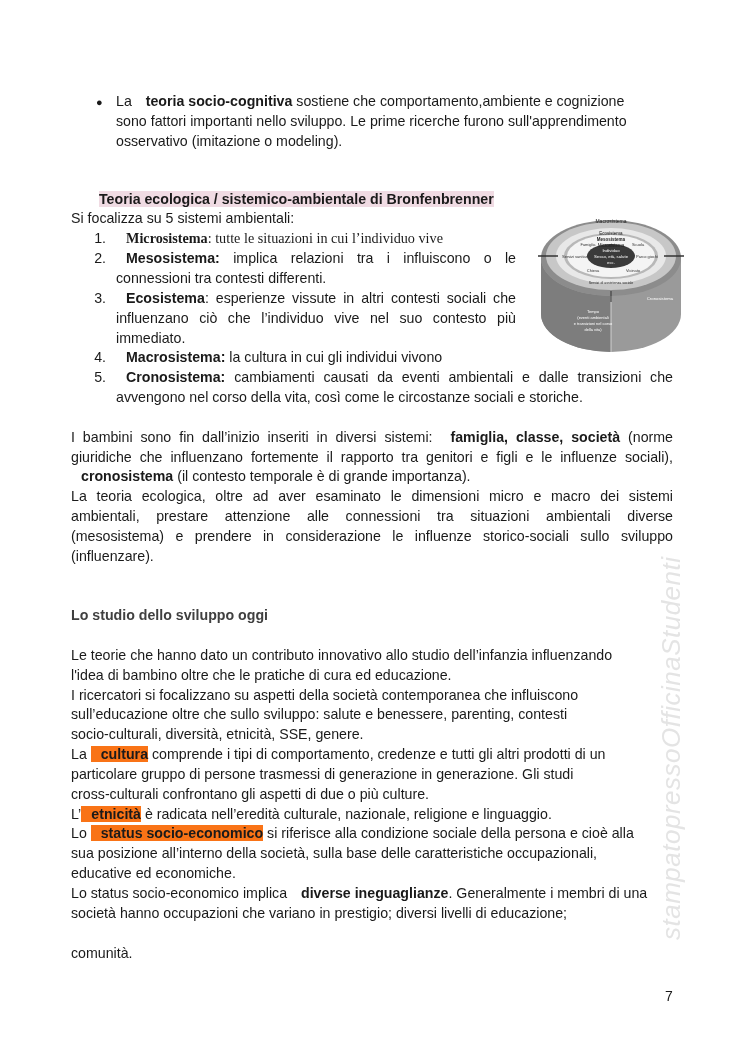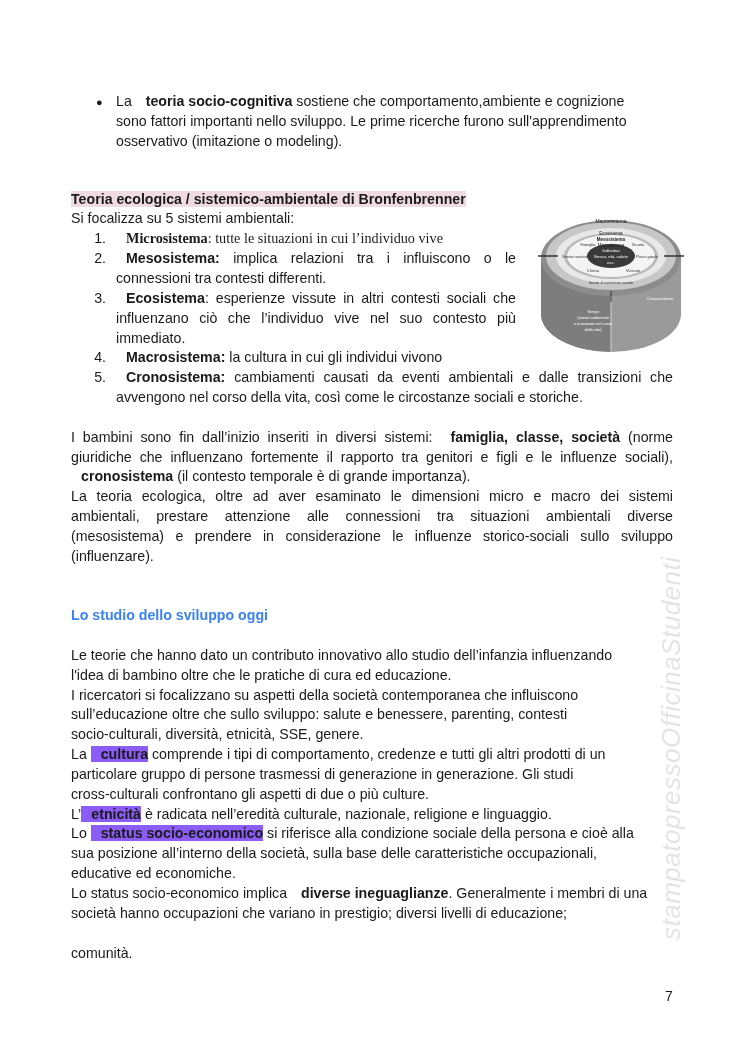--- a/index.html
+++ b/index.html
@@ -2,23 +2,23 @@
 <html><head>
 <meta charset="utf-8">
 <style>
   html, body { margin: 0; padding: 0; background: #ffffff; }
   body { width: 745px; height: 1053px; position: relative; overflow: hidden;
          font-family: "Liberation Sans", sans-serif; color: #1a1a1a; font-size: 14.2px; }
   .page { position: absolute; left: 0; top: 0; width: 745px; height: 1053px; }
   .line { position: absolute; white-space: nowrap; line-height: 20px; }
   .just { white-space: normal; text-align: justify; text-align-last: justify; }
   b { font-weight: bold; padding-left: 10px; }
-  .hl { background: #8b5cf6; }
-  .heading1 { font-weight: bold; background: #f0dbe3; }
-  .heading2 { font-weight: bold; color: #3b82f6; }
+  .hl { background: #f97316; }
+  .heading1 { font-weight: bold; background: #f0dbe3; margin-left: 28px; }
+  .heading2 { font-weight: bold; color: #404040; }
   .bullet { position: absolute; left: 96px; top: 92px; font-size: 11px; line-height: 20px; }
   .num { position: absolute; width: 20px; text-align: right; }
   .watermark { position: absolute; left: 656px; top: 940px; transform-origin: 0 0; transform: rotate(-90deg);
                font-size: 26px; font-style: italic; color: #e4e4e4; white-space: nowrap; letter-spacing: 0.5px; }
   .pagenum { position: absolute; left: 665px; top: 988px; font-size: 14px; }
   .diagram { position: absolute; left: 538px; top: 196px; width: 146px; height: 158px; }
 </style>
 </head>
 <body>
 

